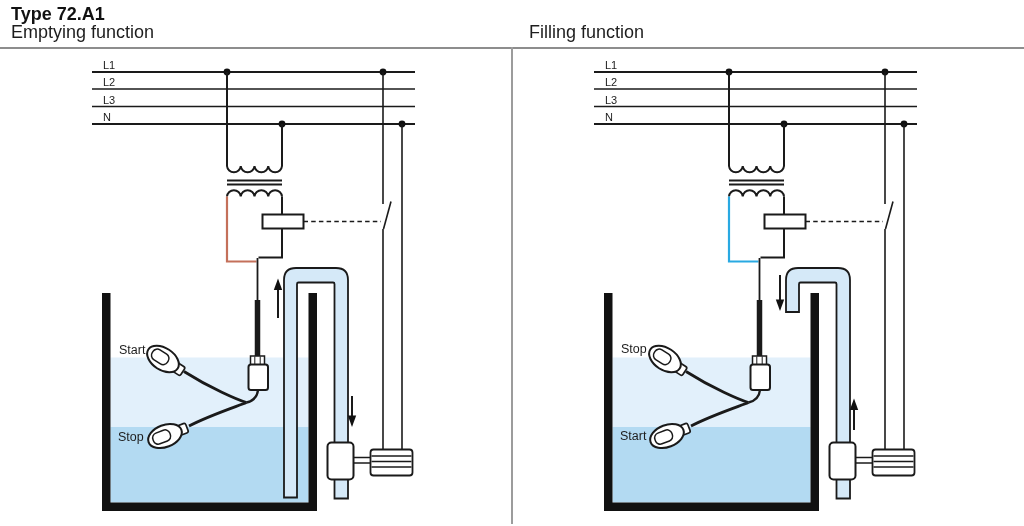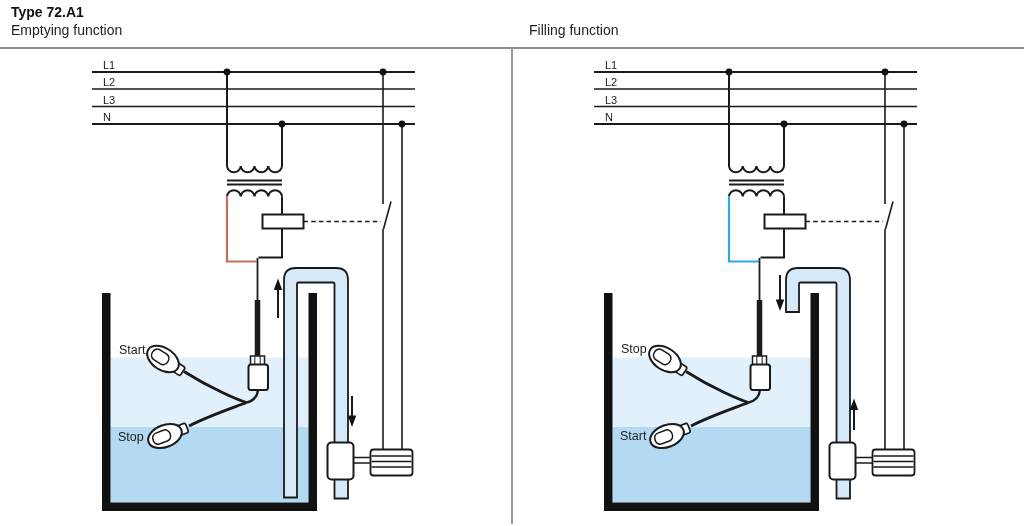--- a/index.html
+++ b/index.html
@@ -1,19 +1,19 @@
 <!DOCTYPE html>
 <html><head>
 <meta charset="utf-8">
 <style>
   html,body{margin:0;padding:0;background:#fff;}
   .canvas{position:relative;width:1024px;height:526px;background:#ffffff;
           font-family:"Liberation Sans",sans-serif;overflow:hidden;}
-  .hdr-type{position:absolute;left:11px;top:4px;font-size:14px;font-weight:bold;color:#111;}
-  .hdr-sub{position:absolute;top:22px;font-size:14px;color:#1d1d1d;}
+  .hdr-type{position:absolute;left:11px;top:4px;font-size:18px;font-weight:bold;color:#111;}
+  .hdr-sub{position:absolute;top:22px;font-size:18px;color:#1d1d1d;}
   .hdr-sub.left{left:11px;}
   .hdr-sub.right{left:529px;}
   .rule{position:absolute;left:0px;top:47px;width:1024px;height:2px;background:#8d8d8d;}
   .divider{position:absolute;left:511px;top:47px;width:2px;height:477px;background:#9c9c9c;}
   svg{position:absolute;left:0;top:0;}
   svg text{font-family:"Liberation Sans",sans-serif;}
 </style>
 </head>
 <body>
 

